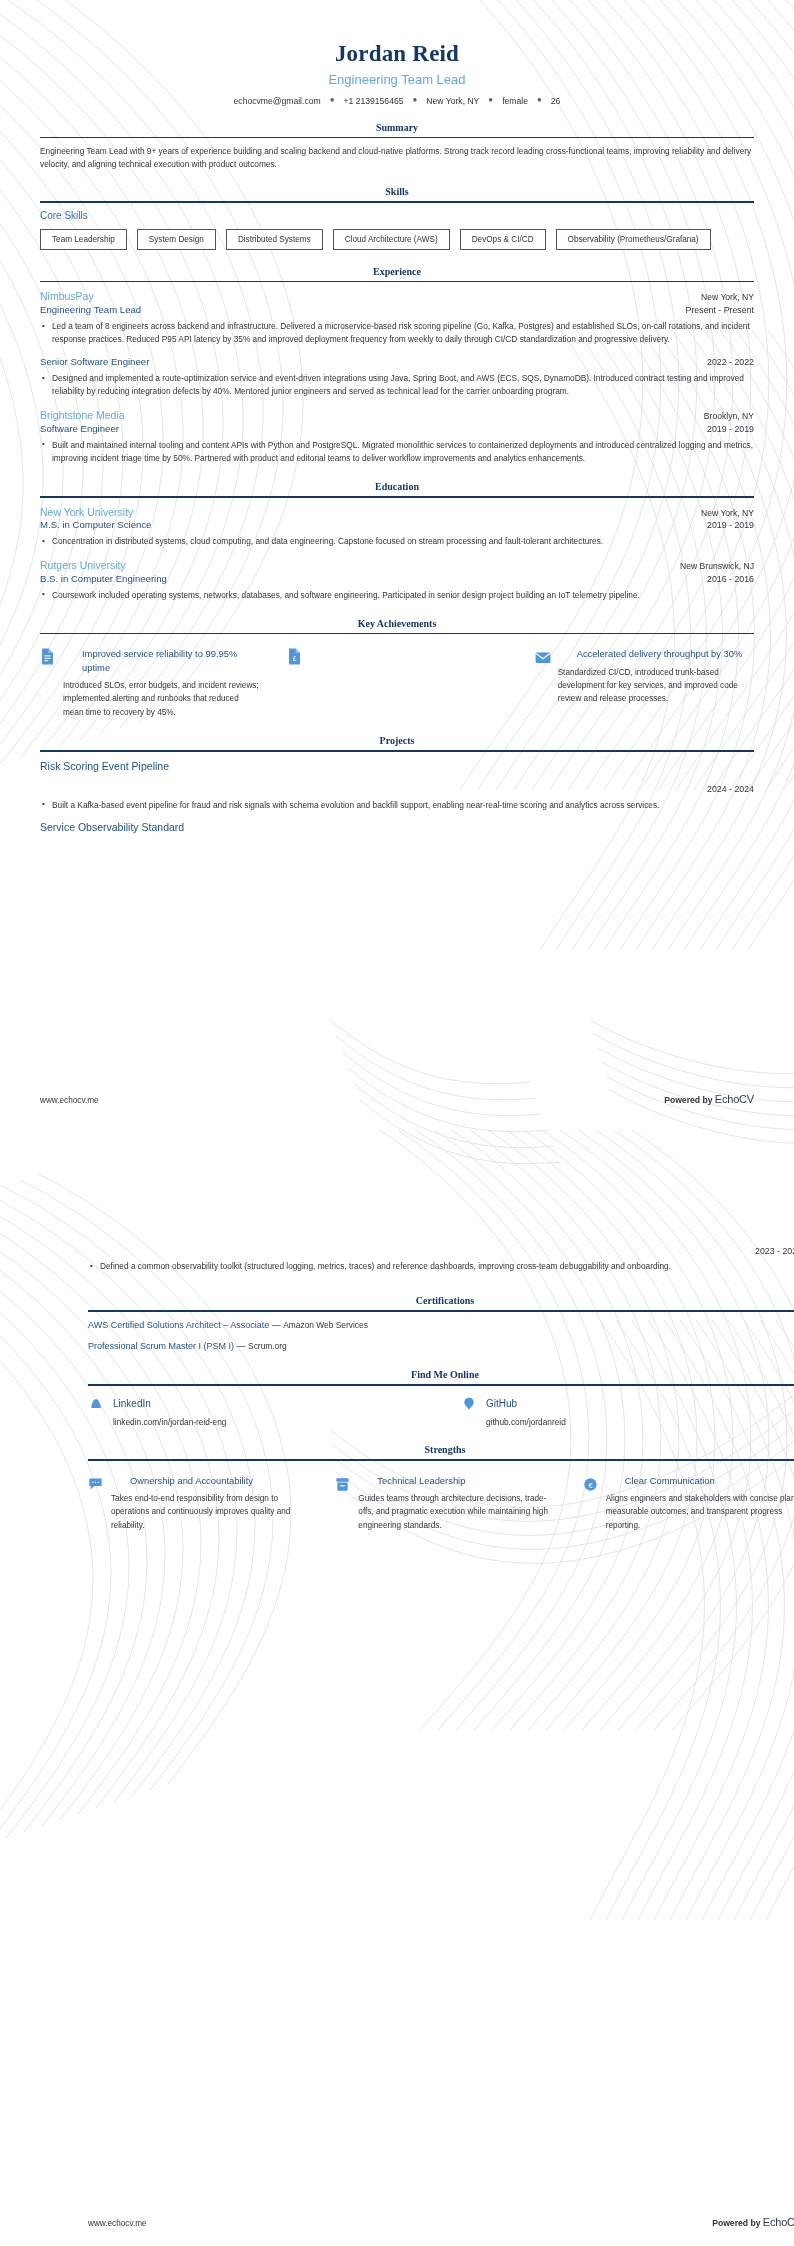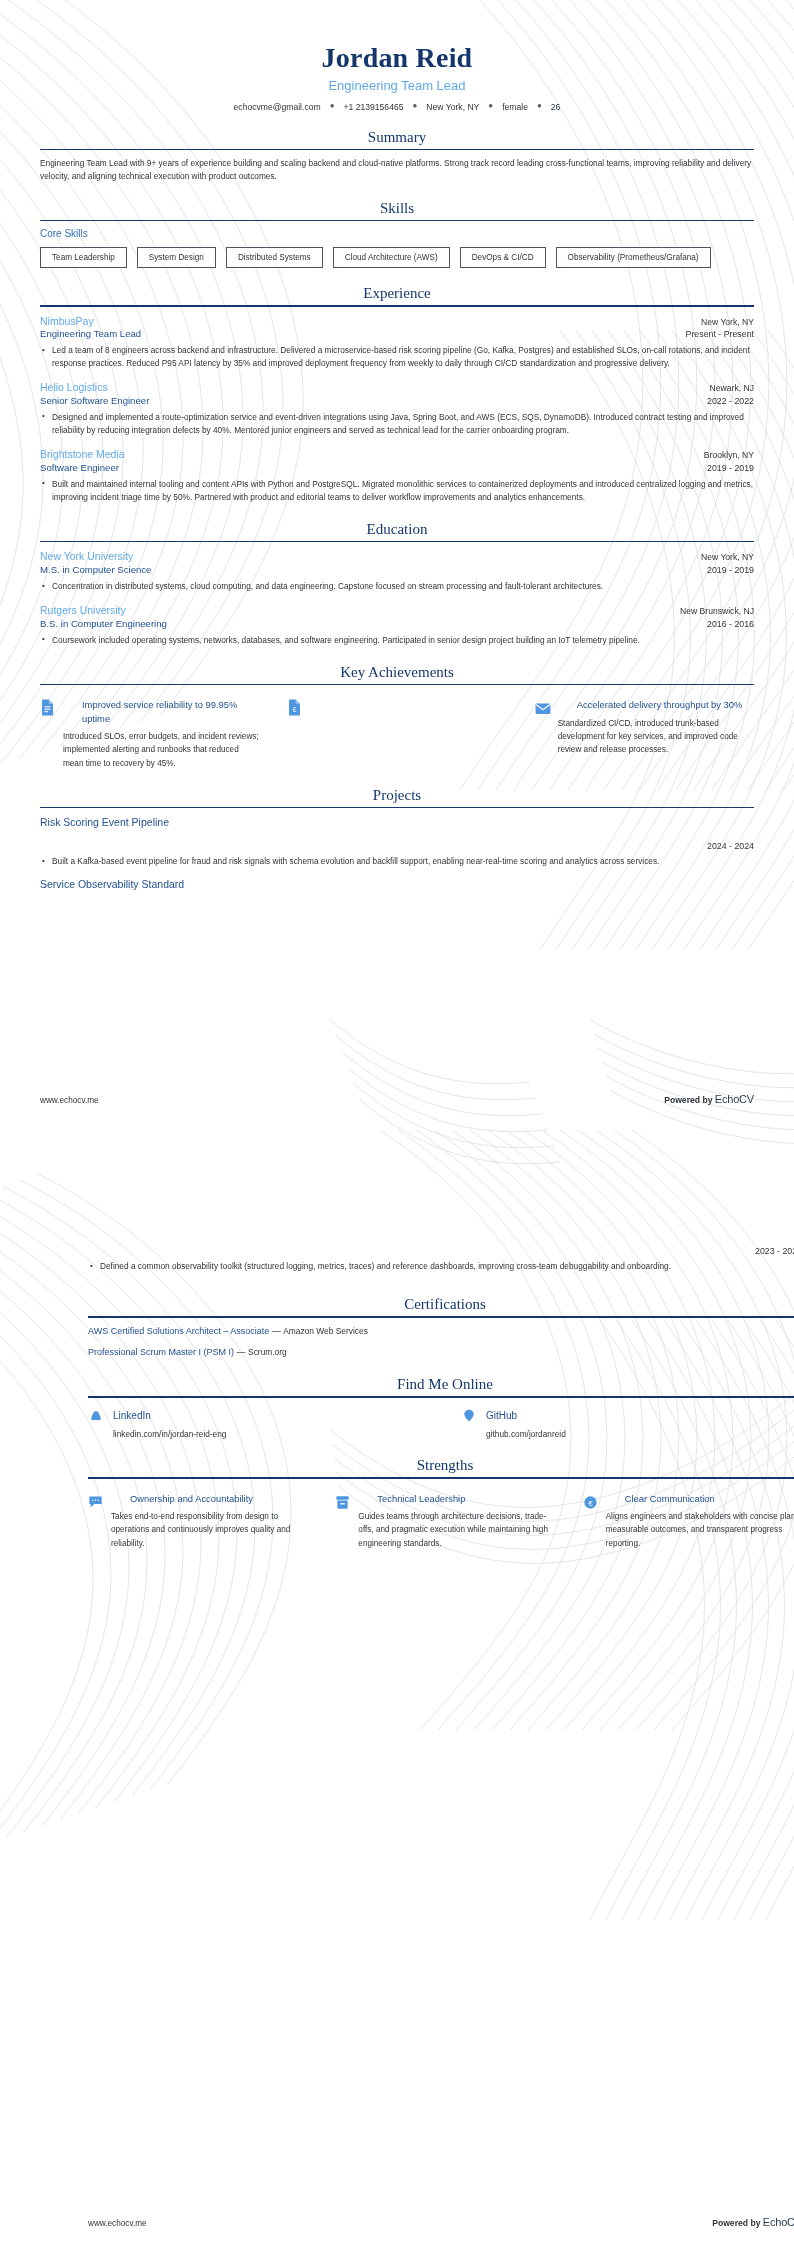--- a/index.html
+++ b/index.html
@@ -37,21 +37,21 @@
     padding: 0 40px;
   }
   .sheet-1 { height: 1123px; padding-top: 26px; }
   .sheet-2 { height: 1123px; padding-top: 26px; margin-left: 48px; }
 
   
   .hdr { text-align: center; padding-top: 14px; }
   .hdr-name {
     font-family: "Liberation Serif", serif;
     font-weight: bold;
-    font-size: 28px;
+    font-size: 23px;
     color: #14366b;
     letter-spacing: .2px;
     line-height: 1.25;
   }
   .hdr-role {
     font-size: 13px;
     color: #60a9e8;
     margin-top: 3px;
     line-height: 1.3;
   }
@@ -72,22 +72,22 @@
     color: #5c6166;
     font-size: 8px;
     transform: translateY(-1px);
   }
 
   
   .sec { margin-top: 16px; }
   .sec-title {
     text-align: center;
     font-family: "Liberation Serif", serif;
-    font-weight: normal;
-    font-size: 15px;
+    font-weight: bold;
+    font-size: 10px;
     color: #14366b;
     line-height: 1.2;
     padding-bottom: 3px;
   }
   .sec-rule {
     height: 1.6px;
     background: #14366b;
     width: 100%;
   }
 
@@ -480,24 +480,20 @@
             <div class="entry-title">Engineering Team Lead</div>
             <div class="entry-dates">Present - Present</div>
           </div>
           <ul class="bullets">
             <li>Led a team of 8 engineers across backend and infrastructure. Delivered a microservice-based risk scoring pipeline (Go, Kafka, Postgres) and established SLOs, on-call rotations, and incident response practices. Reduced P95 API latency by 35% and improved deployment frequency from weekly to daily through CI/CD standardization and progressive delivery.</li>
           </ul>
         </div>
 
         <div class="entry">
           <div class="entry-row">
-            <div class="entry-org">Helio Logistics</div>
-            <div class="entry-loc">Newark, NJ</div>
-          </div>
-          <div class="entry-row">
             <div class="entry-title">Senior Software Engineer</div>
             <div class="entry-dates">2022 - 2022</div>
           </div>
           <ul class="bullets">
             <li>Designed and implemented a route-optimization service and event-driven integrations using Java, Spring Boot, and AWS (ECS, SQS, DynamoDB). Introduced contract testing and improved reliability by reducing integration defects by 40%. Mentored junior engineers and served as technical lead for the carrier onboarding program.</li>
           </ul>
         </div>
 
         <div class="entry">
           <div class="entry-row">

